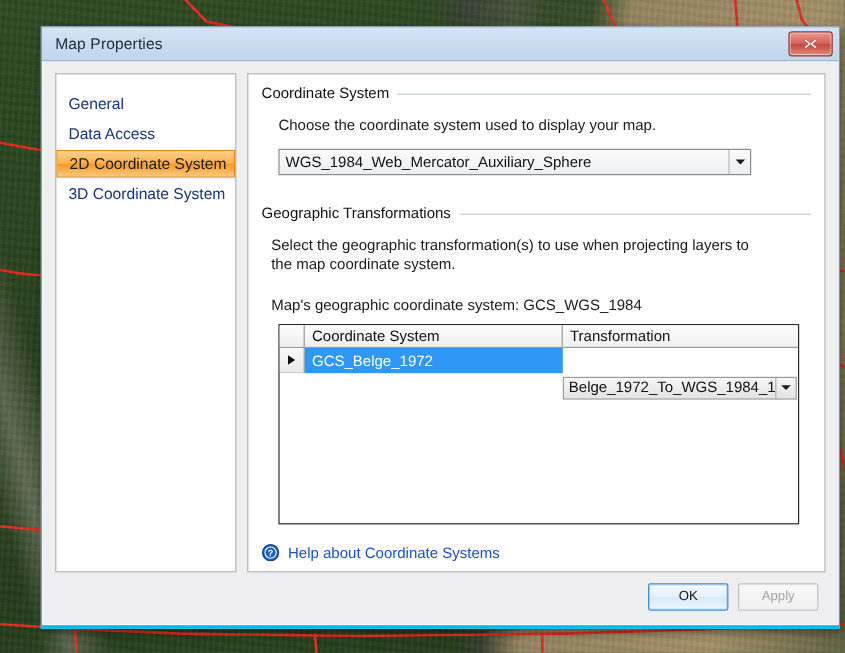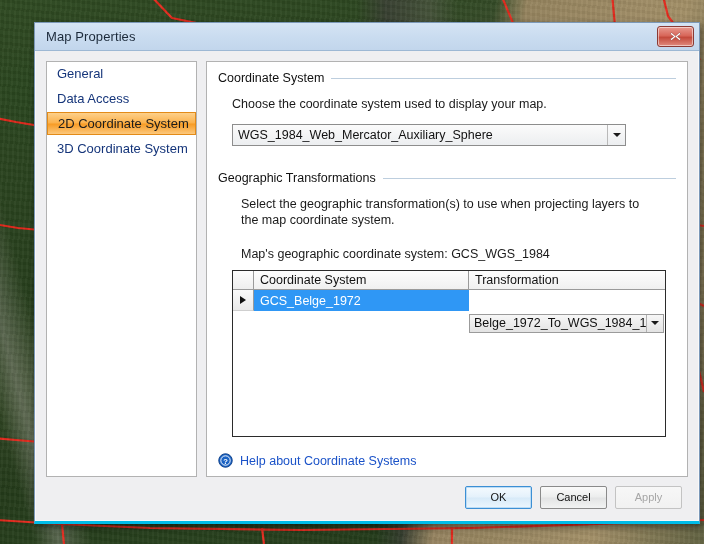--- a/index.html
+++ b/index.html
@@ -87,21 +87,21 @@
     gap: 9px;
     box-sizing: border-box;
   }
 
   
   #sidebar {
     width: 151px;
     background: #ffffff;
     border: 1px solid #b2b2b2;
     box-sizing: border-box;
-    padding-top: 0;
+    padding-top: 13px;
   }
   .sidebar-item {
     height: 23px;
     line-height: 23px;
     padding-left: 10px;
     font-size: 13px;
     color: #15357a;
     cursor: pointer;
     white-space: nowrap;
     box-sizing: border-box;
@@ -133,21 +133,21 @@
     flex: 1; height: 1px;
     background: #bdcede;
   }
 
   .body-text {
     font-size: 12.5px;
     color: #1a1a1a;
     margin: 0 0 10px 14px;
     line-height: 16px;
   }
-  .body-text.indent2 { margin-left: 23px; }
+  .body-text.indent2 { margin-left: 8px; }
 
   
   .combo {
     position: relative;
     height: 22px;
     margin: 12px 0 0 14px;
     background: linear-gradient(180deg, #fbfbfb 0%, #eceef0 100%);
     border: 1px solid #8d8d8d;
     box-sizing: border-box;
     display: flex; align-items: center;
@@ -395,17 +395,16 @@
           <text x="8" y="11.4" font-family="Liberation Sans, sans-serif" font-size="8" font-weight="bold" fill="#ffffff" text-anchor="middle">?</text>
         </svg>
         <span id="help-link">Help about Coordinate Systems</span>
       </div>
 
     </div>
   </div>
 
   <div id="dialog-footer">
     <div class="dlg-button default">OK</div>
-    <div class="dlg-button">Cancel</div>
     <div class="dlg-button disabled">Apply</div>
   </div>
 
 </div>
 
 </body></html>

